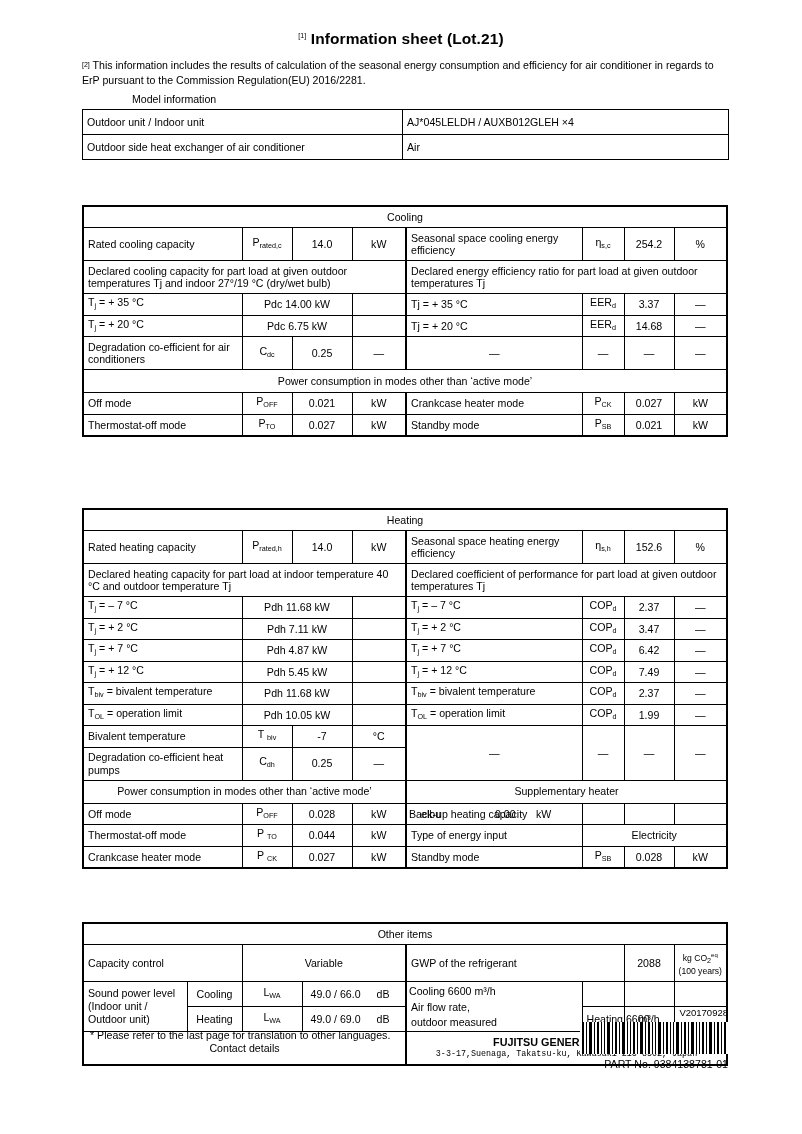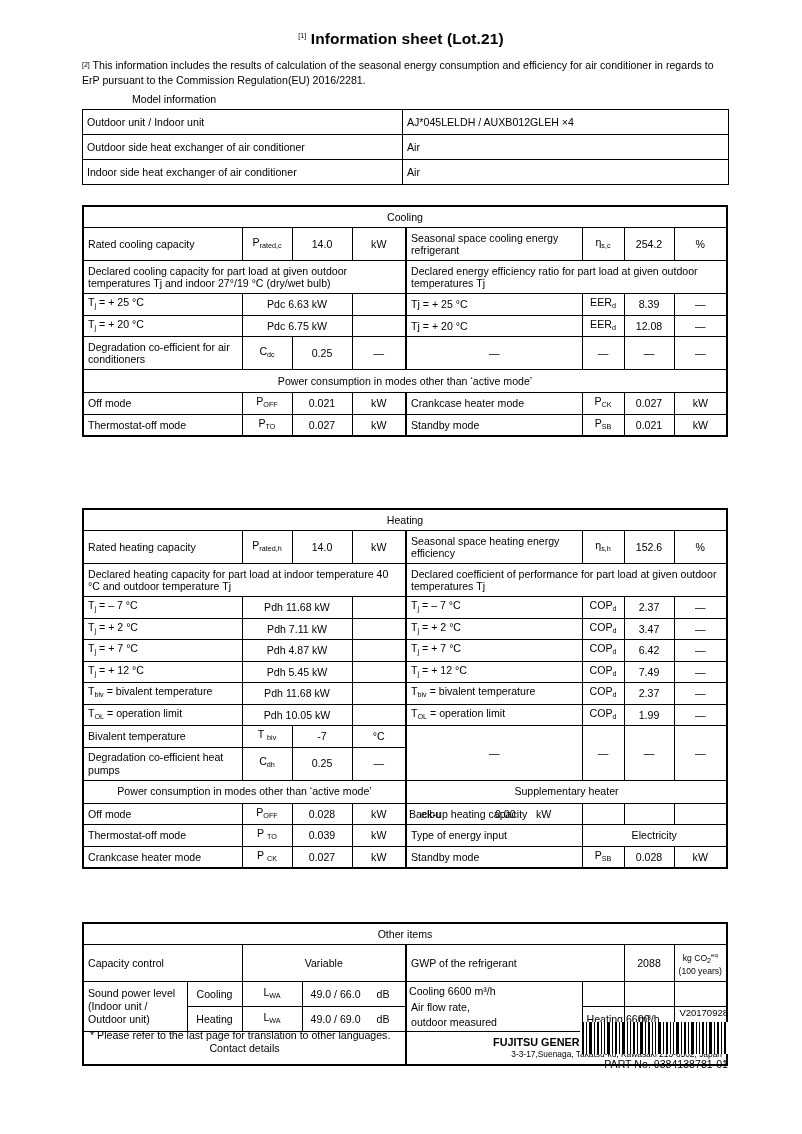--- a/index.html
+++ b/index.html
@@ -55,21 +55,21 @@
 
   .ovf{position:relative;overflow:visible;}
   .spanwrap{position:absolute;left:4px;top:50%;transform:translateY(-50%);white-space:nowrap;}
   .spanctr{position:absolute;left:0;right:-110px;top:50%;transform:translateY(-50%);text-align:center;white-space:nowrap;}
 
   .footnote{position:absolute;left:90px;top:1029px;font-size:10.6px;text-align:center;}
   .vcode{position:absolute;right:74px;top:1007px;font-size:9.5px;}
   .barcode{position:absolute;right:74px;top:1022px;height:32px;width:148px;}
   .partno{position:absolute;right:74px;top:1058px;font-size:10.6px;}
   .company{font-weight:bold;font-size:10.8px;text-align:center;line-height:13px;}
-  .addr{font-size:8.4px;text-align:right;line-height:11px;}
+  .addr{font-size:8.4px;text-align:center;line-height:11px;font-family:Liberation Mono, monospace;}
 </style>
 </head>
 <body>
 
 <div class="page">
 
   <h1 class="title">
     <span class="supsm">[1]</span>
     <span>Information sheet (Lot.21)</span>
   </h1>
@@ -86,24 +86,20 @@
         <col style="width:320px">
         <col style="width:326px">
       </colgroup>
     <tbody>
       <tr>
         <td class="l">Outdoor unit / Indoor unit</td>
         <td class="l">AJ*045LELDH / AUXB012GLEH ×4</td>
       </tr>
       <tr>
         <td class="l">Outdoor side heat exchanger of air conditioner</td>
-        <td class="l">Air</td>
-      </tr>
-      <tr>
-        <td class="l">Indoor side heat exchanger of air conditioner</td>
         <td class="l">Air</td>
       </tr>
     </tbody>
   </table>
 
   <table class="tbl-sec tbl-cool">
     <colgroup>
       <col style="width:159px">
         <col style="width:50px">
         <col style="width:60px">
@@ -117,51 +113,51 @@
       <tr class="sechead">
         <td colspan="8">Cooling</td>
       </tr>
 
 
       <tr>
         <td class="l outer-l" style="height:28px">Rated cooling capacity</td>
         <td class="c"><span>P</span><sub>rated,c</sub></td>
         <td class="c">14.0</td>
         <td class="c">kW</td>
-        <td class="l wrap thickmid">Seasonal space cooling energy refrigerant</td>
+        <td class="l wrap thickmid">Seasonal space cooling energy efficiency</td>
         <td class="c"><span>η</span><sub>s,c</sub></td>
         <td class="c">254.2</td>
         <td class="c outer-r">%</td>
       </tr>
 
       <tr>
         <td class="l wrap outer-l" colspan="4" style="height:28px">Declared cooling capacity for part load at given outdoor temperatures Tj and indoor 27°/19 °C (dry/wet bulb)</td>
         <td class="l wrap thickmid outer-r" colspan="4">Declared energy efficiency ratio for part load at given outdoor temperatures Tj</td>
       </tr>
 
       <tr>
-        <td class="l outer-l"><span>T</span><sub>j</sub><span> = + 25 °C</span></td>
-        <td class="c ovf" colspan="2">
-            <span class="spanctr" style="right:0">Pdc 6.63 kW</span>
-          </td>
-        <td></td>
-        <td class="l thickmid">Tj = + 25 °C</td>
+        <td class="l outer-l"><span>T</span><sub>j</sub><span> = + 35 °C</span></td>
+        <td class="c ovf" colspan="2">
+            <span class="spanctr" style="right:0">Pdc 14.00 kW</span>
+          </td>
+        <td></td>
+        <td class="l thickmid">Tj = + 35 °C</td>
         <td class="c"><span>EER</span><sub>d</sub></td>
-        <td class="c">8.39</td>
+        <td class="c">3.37</td>
         <td class="c outer-r">—</td>
       </tr>
       <tr>
         <td class="l outer-l"><span>T</span><sub>j</sub><span> = + 20 °C</span></td>
         <td class="c ovf" colspan="2">
             <span class="spanctr" style="right:0">Pdc 6.75 kW</span>
           </td>
         <td></td>
         <td class="l thickmid">Tj = + 20 °C</td>
         <td class="c"><span>EER</span><sub>d</sub></td>
-        <td class="c">12.08</td>
+        <td class="c">14.68</td>
         <td class="c outer-r">—</td>
       </tr>
 
       <tr>
         <td class="l wrap outer-l" style="height:28px">Degradation co-efficient for air conditioners</td>
         <td class="c"><span>C</span><sub>dc</sub></td>
         <td class="c">0.25</td>
         <td class="c">—</td>
         <td class="c thickmid">—</td>
         <td class="c">—</td>
@@ -328,21 +324,21 @@
           <span class="spanwrap" style="left:88px">0.00</span>
           <span class="spanwrap" style="left:129px">kW</span>
         </td>
         <td></td>
         <td></td>
         <td class="outer-r"></td>
       </tr>
       <tr>
         <td class="l outer-l">Thermostat-off mode</td>
         <td class="c"><span>P</span>&nbsp;<sub>TO</sub></td>
-        <td class="c">0.039</td>
+        <td class="c">0.044</td>
         <td class="c">kW</td>
         <td class="l thickmid">Type of energy input</td>
         <td class="c outer-r" colspan="3">Electricity</td>
       </tr>
       <tr>
         <td class="l outer-l outer-b">Crankcase heater mode</td>
         <td class="c outer-b"><span>P</span>&nbsp;<sub>CK</sub></td>
         <td class="c outer-b">0.027</td>
         <td class="c outer-b">kW</td>
         <td class="l thickmid outer-b">Standby mode</td>

